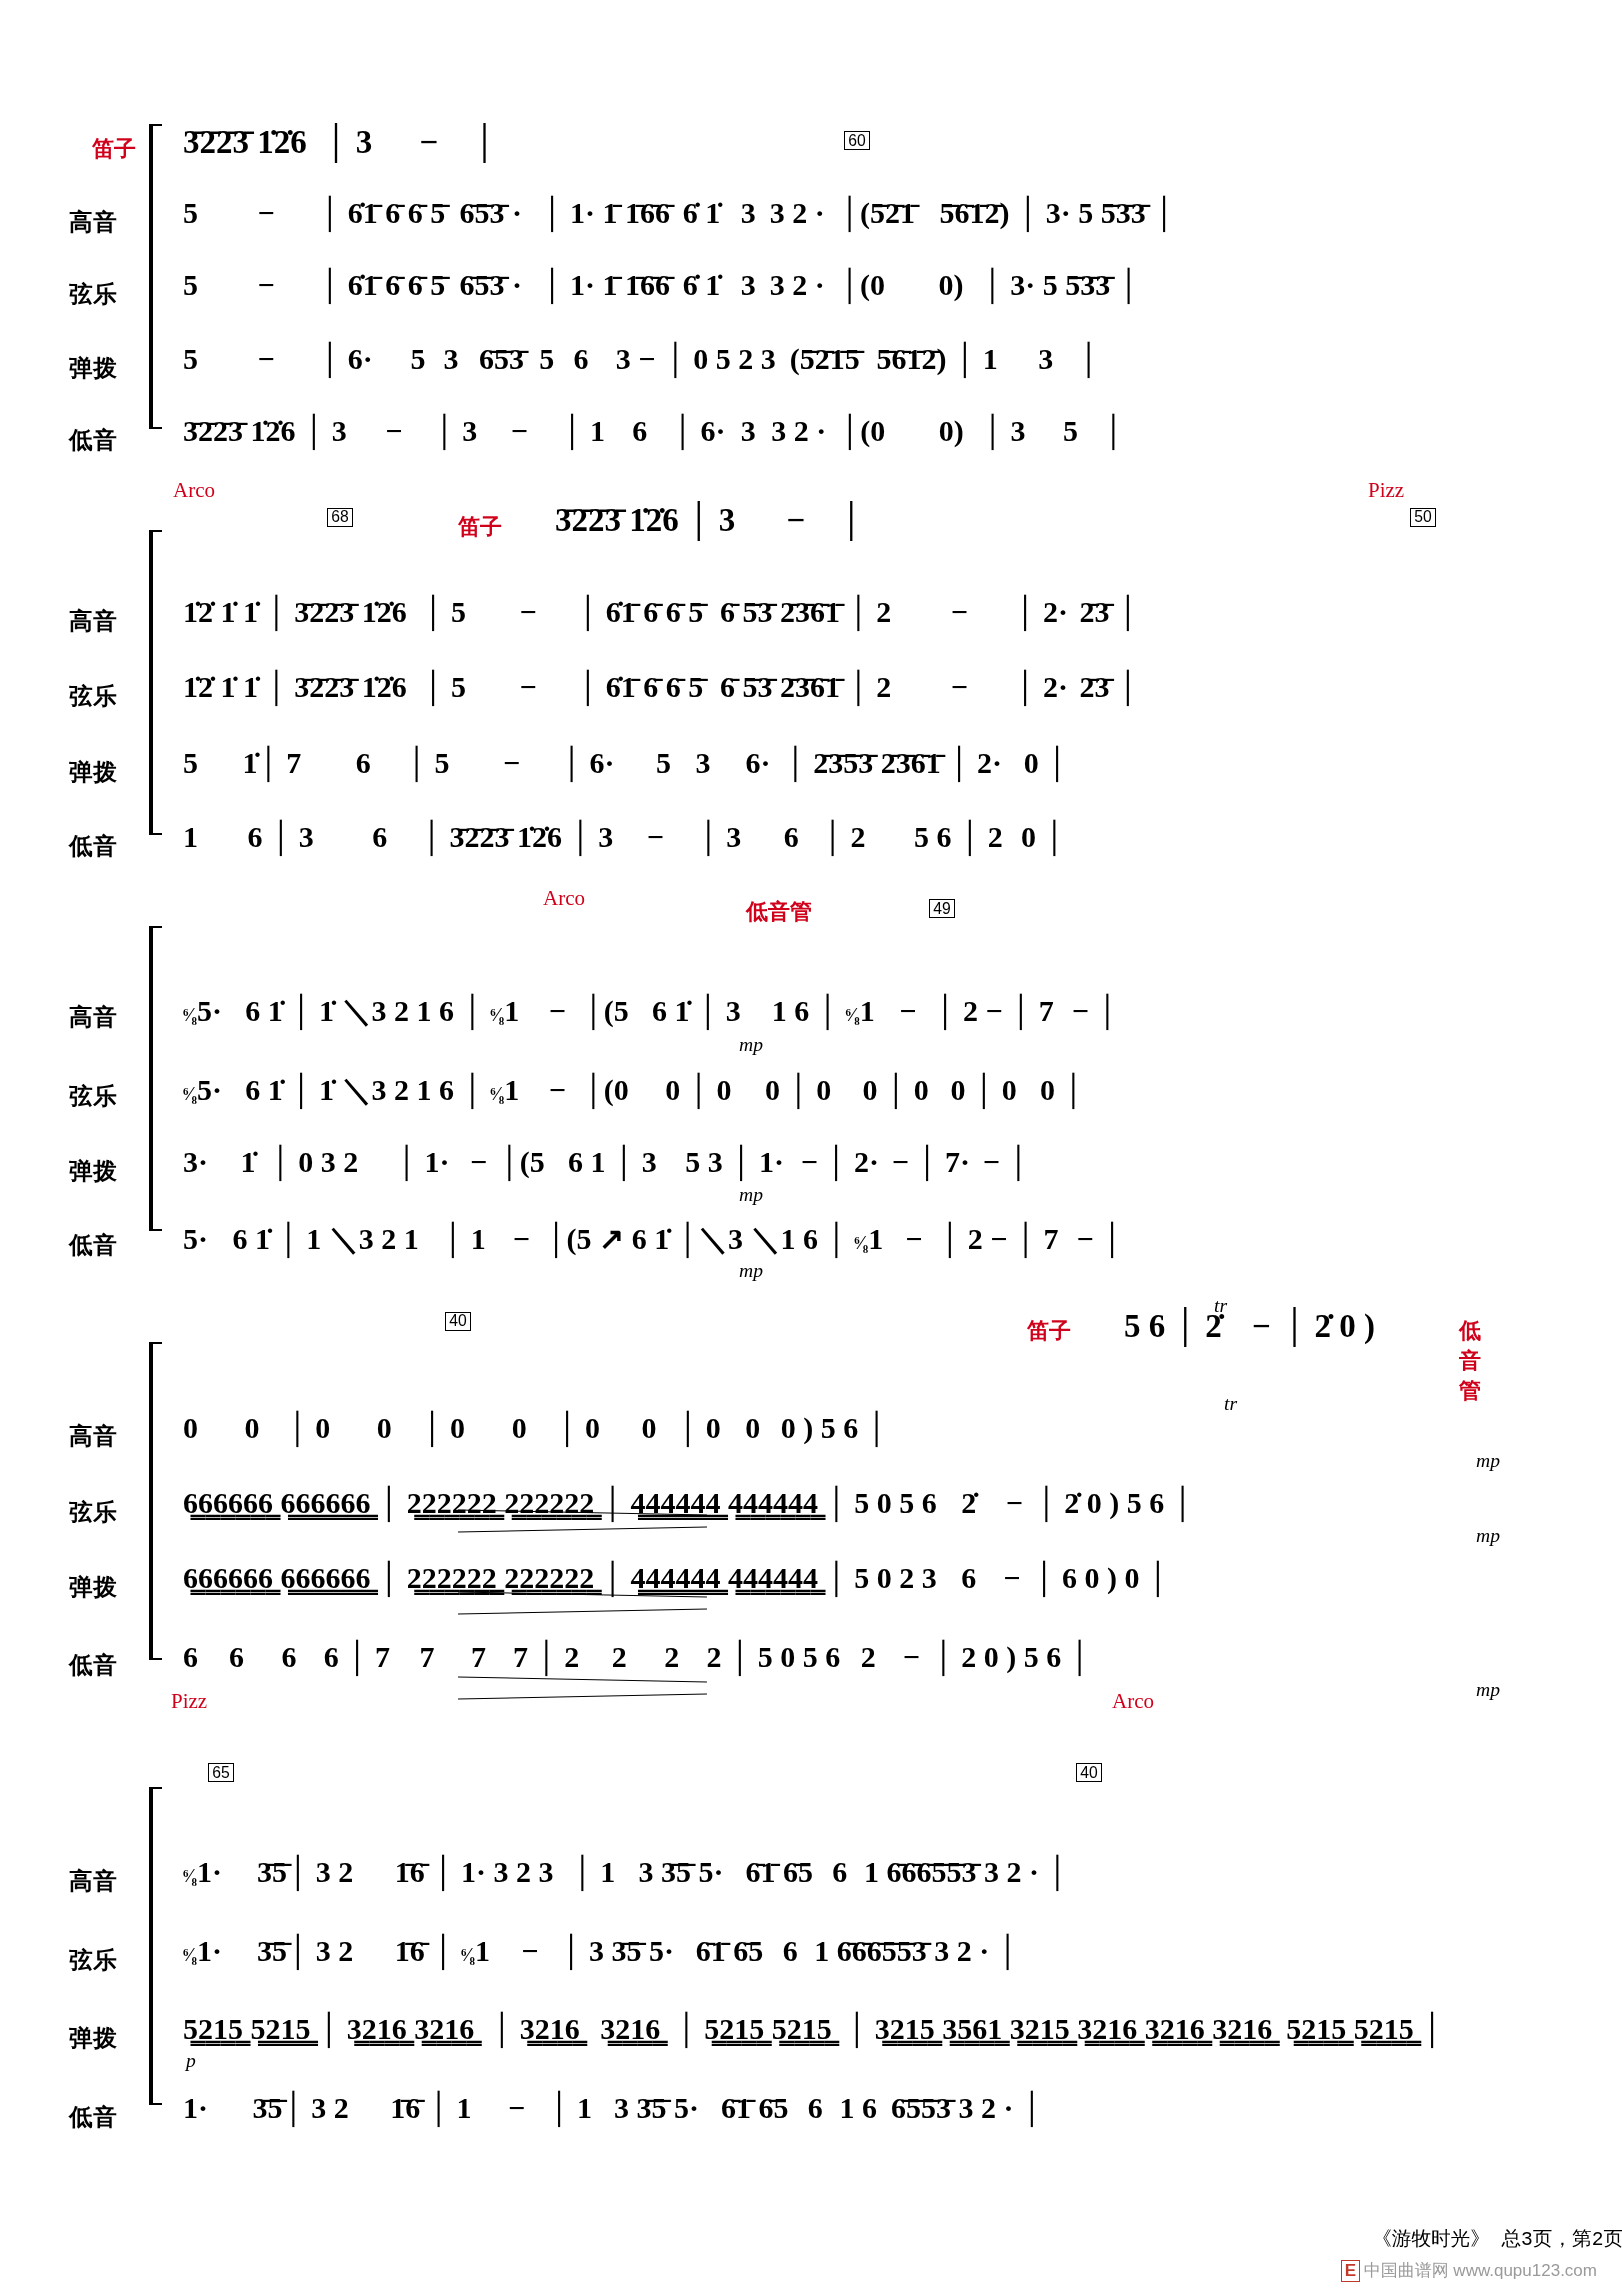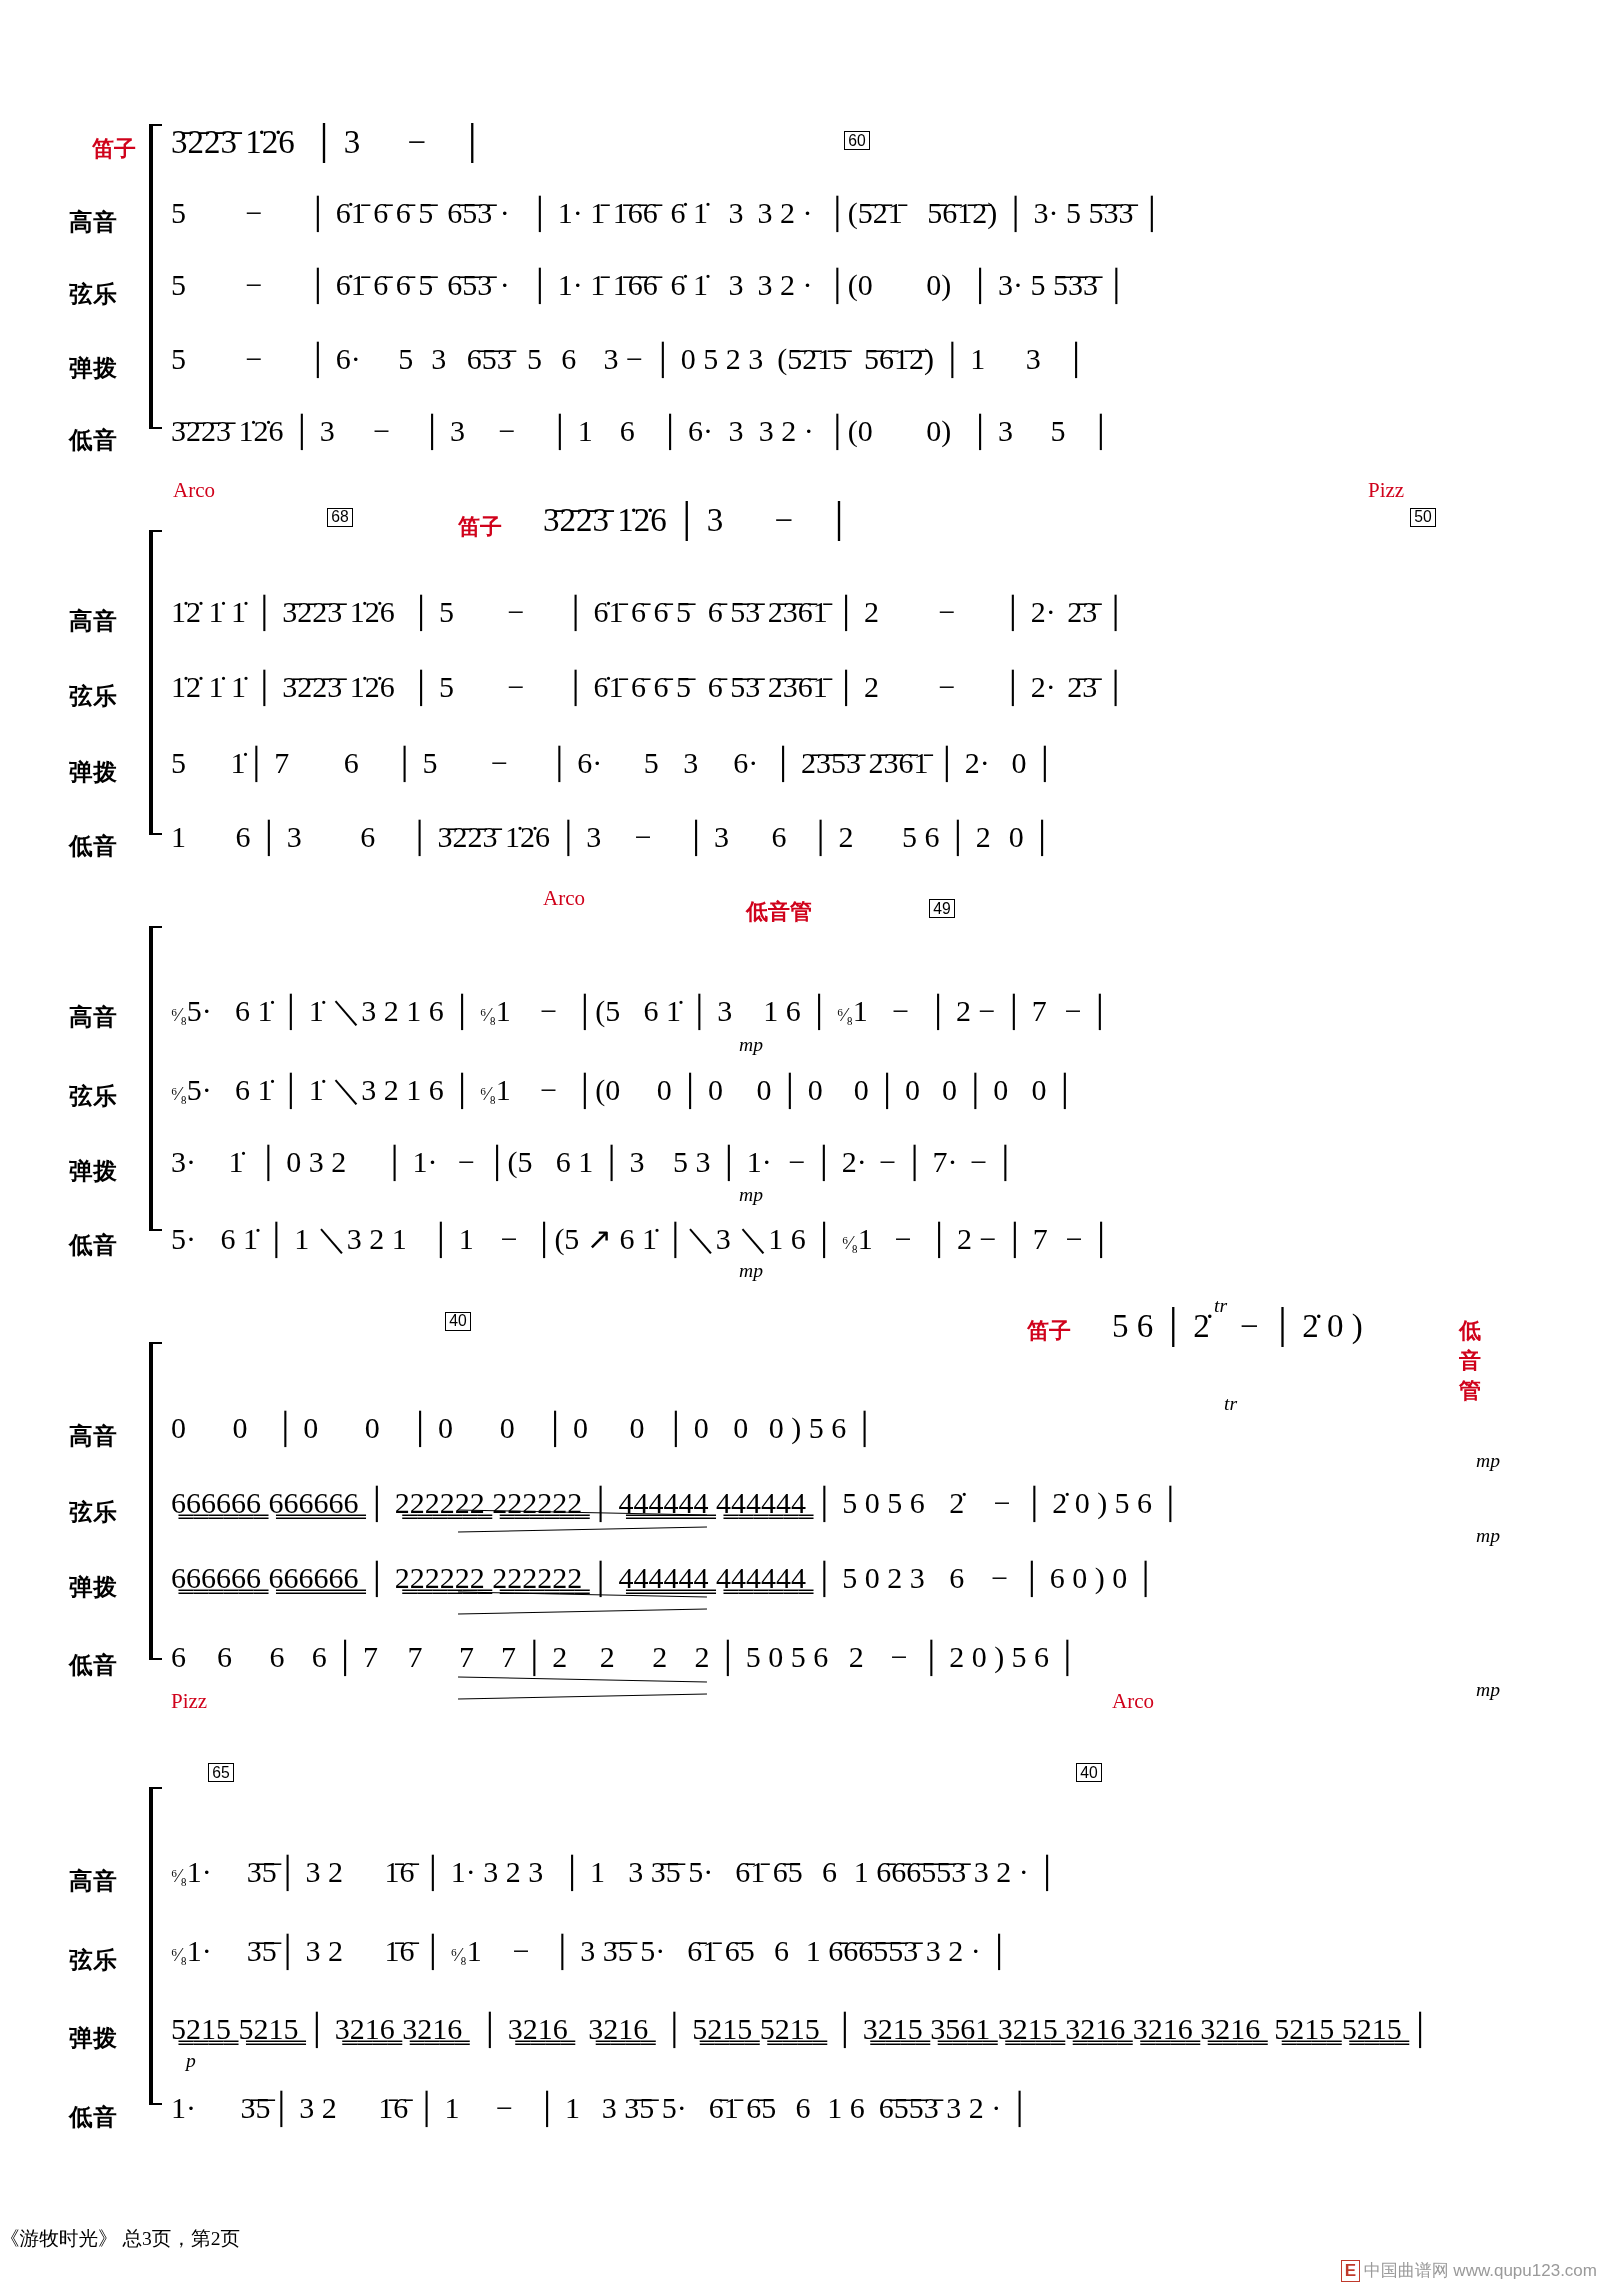--- a/index.html
+++ b/index.html
@@ -18,23 +18,24 @@
   .part-label{
     position:absolute;
     font-family:"Liberation Sans", sans-serif;
     font-size:23.6px;font-weight:bold;color:#000;
     letter-spacing:0.7px;
   }
   .notes{
     position:absolute;
     font-family:"Liberation Serif", serif;
     font-size:30px;
-    font-weight:normal;
+    font-weight:bold;
     white-space:pre;
     letter-spacing:0px;
+    margin-left:12px;
   }
   .notes.lg{font-size:33px;}
   .redlabel{
     position:absolute;
     font-family:"Liberation Sans", sans-serif;
     font-size:22px;font-weight:bold;color:#d0021b;
   }
   .mark{
     position:absolute;
     font-family:"Liberation Serif", serif;
@@ -53,22 +54,22 @@
     padding:0.7px 3.3px 0.7px 3.3px;
     background:#fff;
     line-height:1;
   }
   .hair{position:absolute;}
   .hair:before,.hair:after{content:"";position:absolute;left:0;width:100%;height:0;border-top:1.3px solid #000;}
   .hair.dim:before{transform:rotate(1.2deg);top:0;}
   .hair.dim:after{transform:rotate(-1.2deg);top:100%;}
 
   .footer{
-    position:absolute;left:0;width:1623px;text-align:left;
-    font-family:Liberation Serif, serif;
+    position:absolute;left:0;width:1623px;text-align:right;
+    font-family:Liberation Mono, monospace;
     font-size:19.6px;color:#000;
   }
   .wm{position:absolute;right:26px;bottom:13px;font-size:17px;color:#9a9a9a;font-family:"Liberation Sans",sans-serif;}
   .wmbox{display:inline-block;border:1.3px solid #c0392b;color:#c0392b;padding:0 2.6px;margin-right:3.9px;font-weight:bold;}
 </style>
 </head>
 <body>
 
 <div class="page">
 

